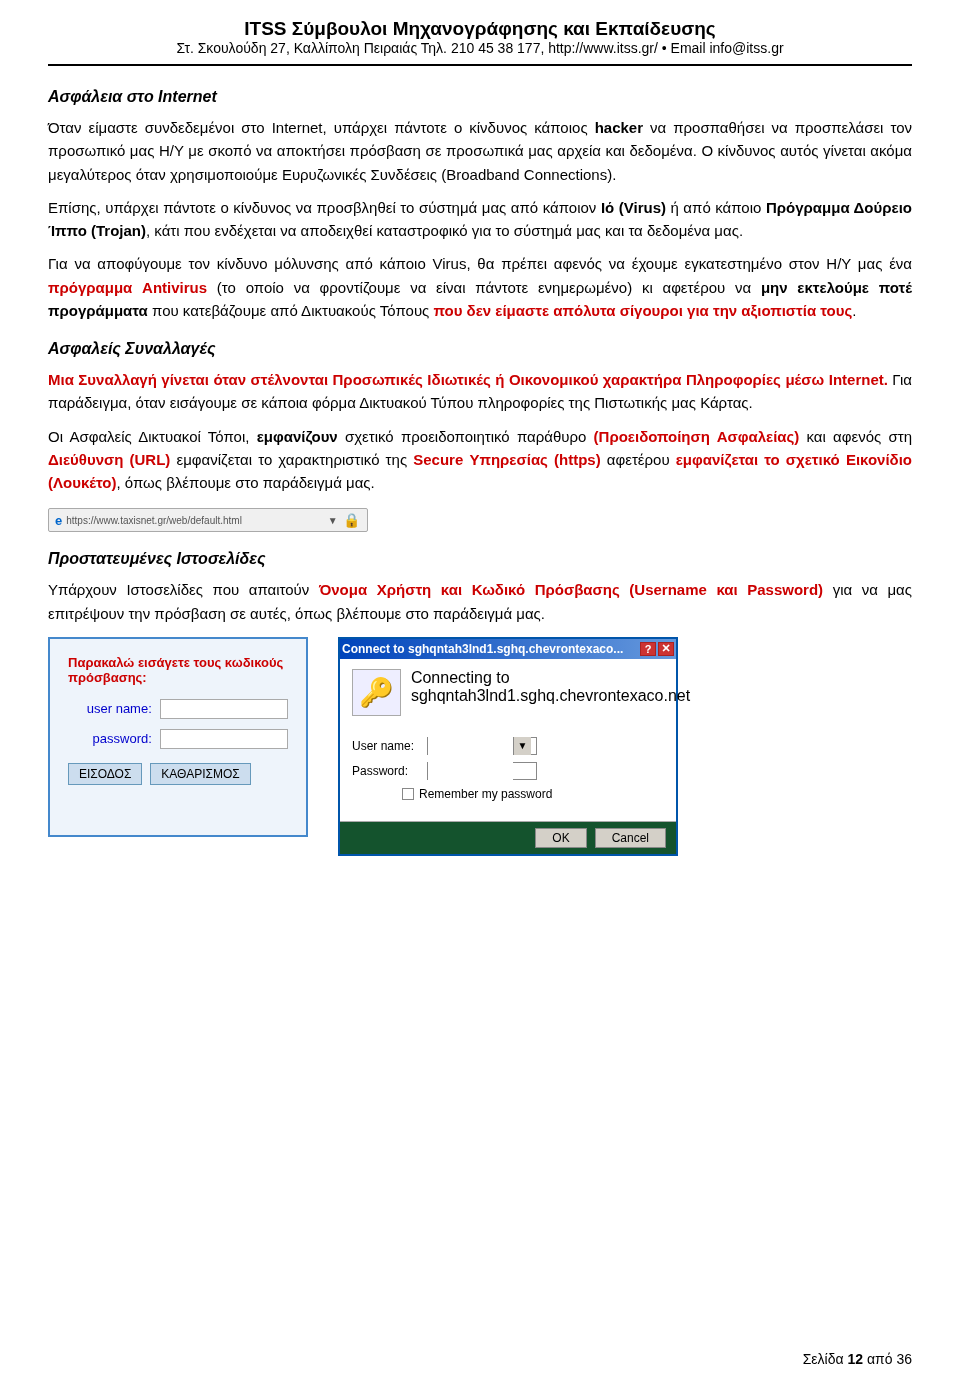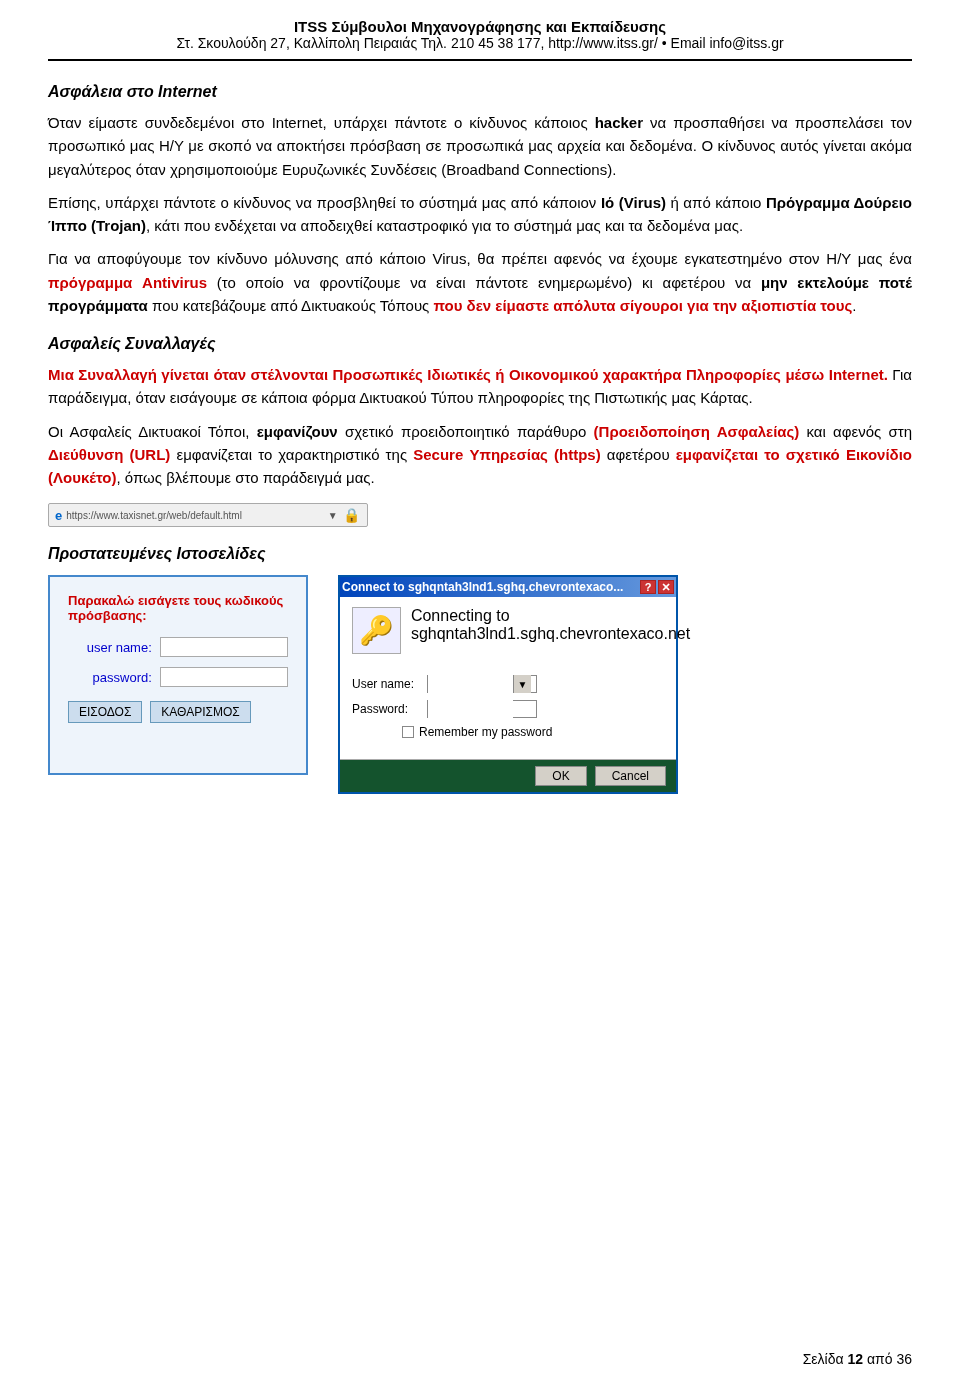--- a/index.html
+++ b/index.html
@@ -21,21 +21,21 @@
     }
 
     
     .header {
       text-align: center;
       border-bottom: 2px solid #000;
       padding-bottom: 8px;
       margin-bottom: 22px;
     }
     .header-line1 {
-      font-size: 15px;
+      font-size: 19px;
       font-weight: bold;
       color: #000;
     }
     .header-line2 {
       font-size: 14px;
       color: #000;
     }
 
     
     .section-title {
@@ -303,20 +303,23 @@
 
   <div class="browser-bar">
     <span class="e-icon">e</span>
     <span class="url-text">https://www.taxisnet.gr/web/default.html</span>
     <span class="dropdown-arrow">▼</span>
     <span class="lock-icon">🔒</span>
   </div>
 
   <div class="section-title">Προστατευμένες Ιστοσελίδες</div>
 
+  <div class="para">
+    Υπάρχουν Ιστοσελίδες που απαιτούν <strong style="color:#cc0000;">Όνομα Χρήστη και Κωδικό Πρόσβασης (Username και Password)</strong> για να μας επιτρέψουν την πρόσβαση σε αυτές, όπως βλέπουμε στο παράδειγμά μας.
+  </div>
 
   <div class="examples-row">
 
     <div class="login-form-greek">
       <div class="form-title">Παρακαλώ εισάγετε τους κωδικούς πρόσβασης:</div>
       <div class="field-row">
         <span class="field-label">user name:</span>
         <div class="field-input"></div>
       </div>
       <div class="field-row">

